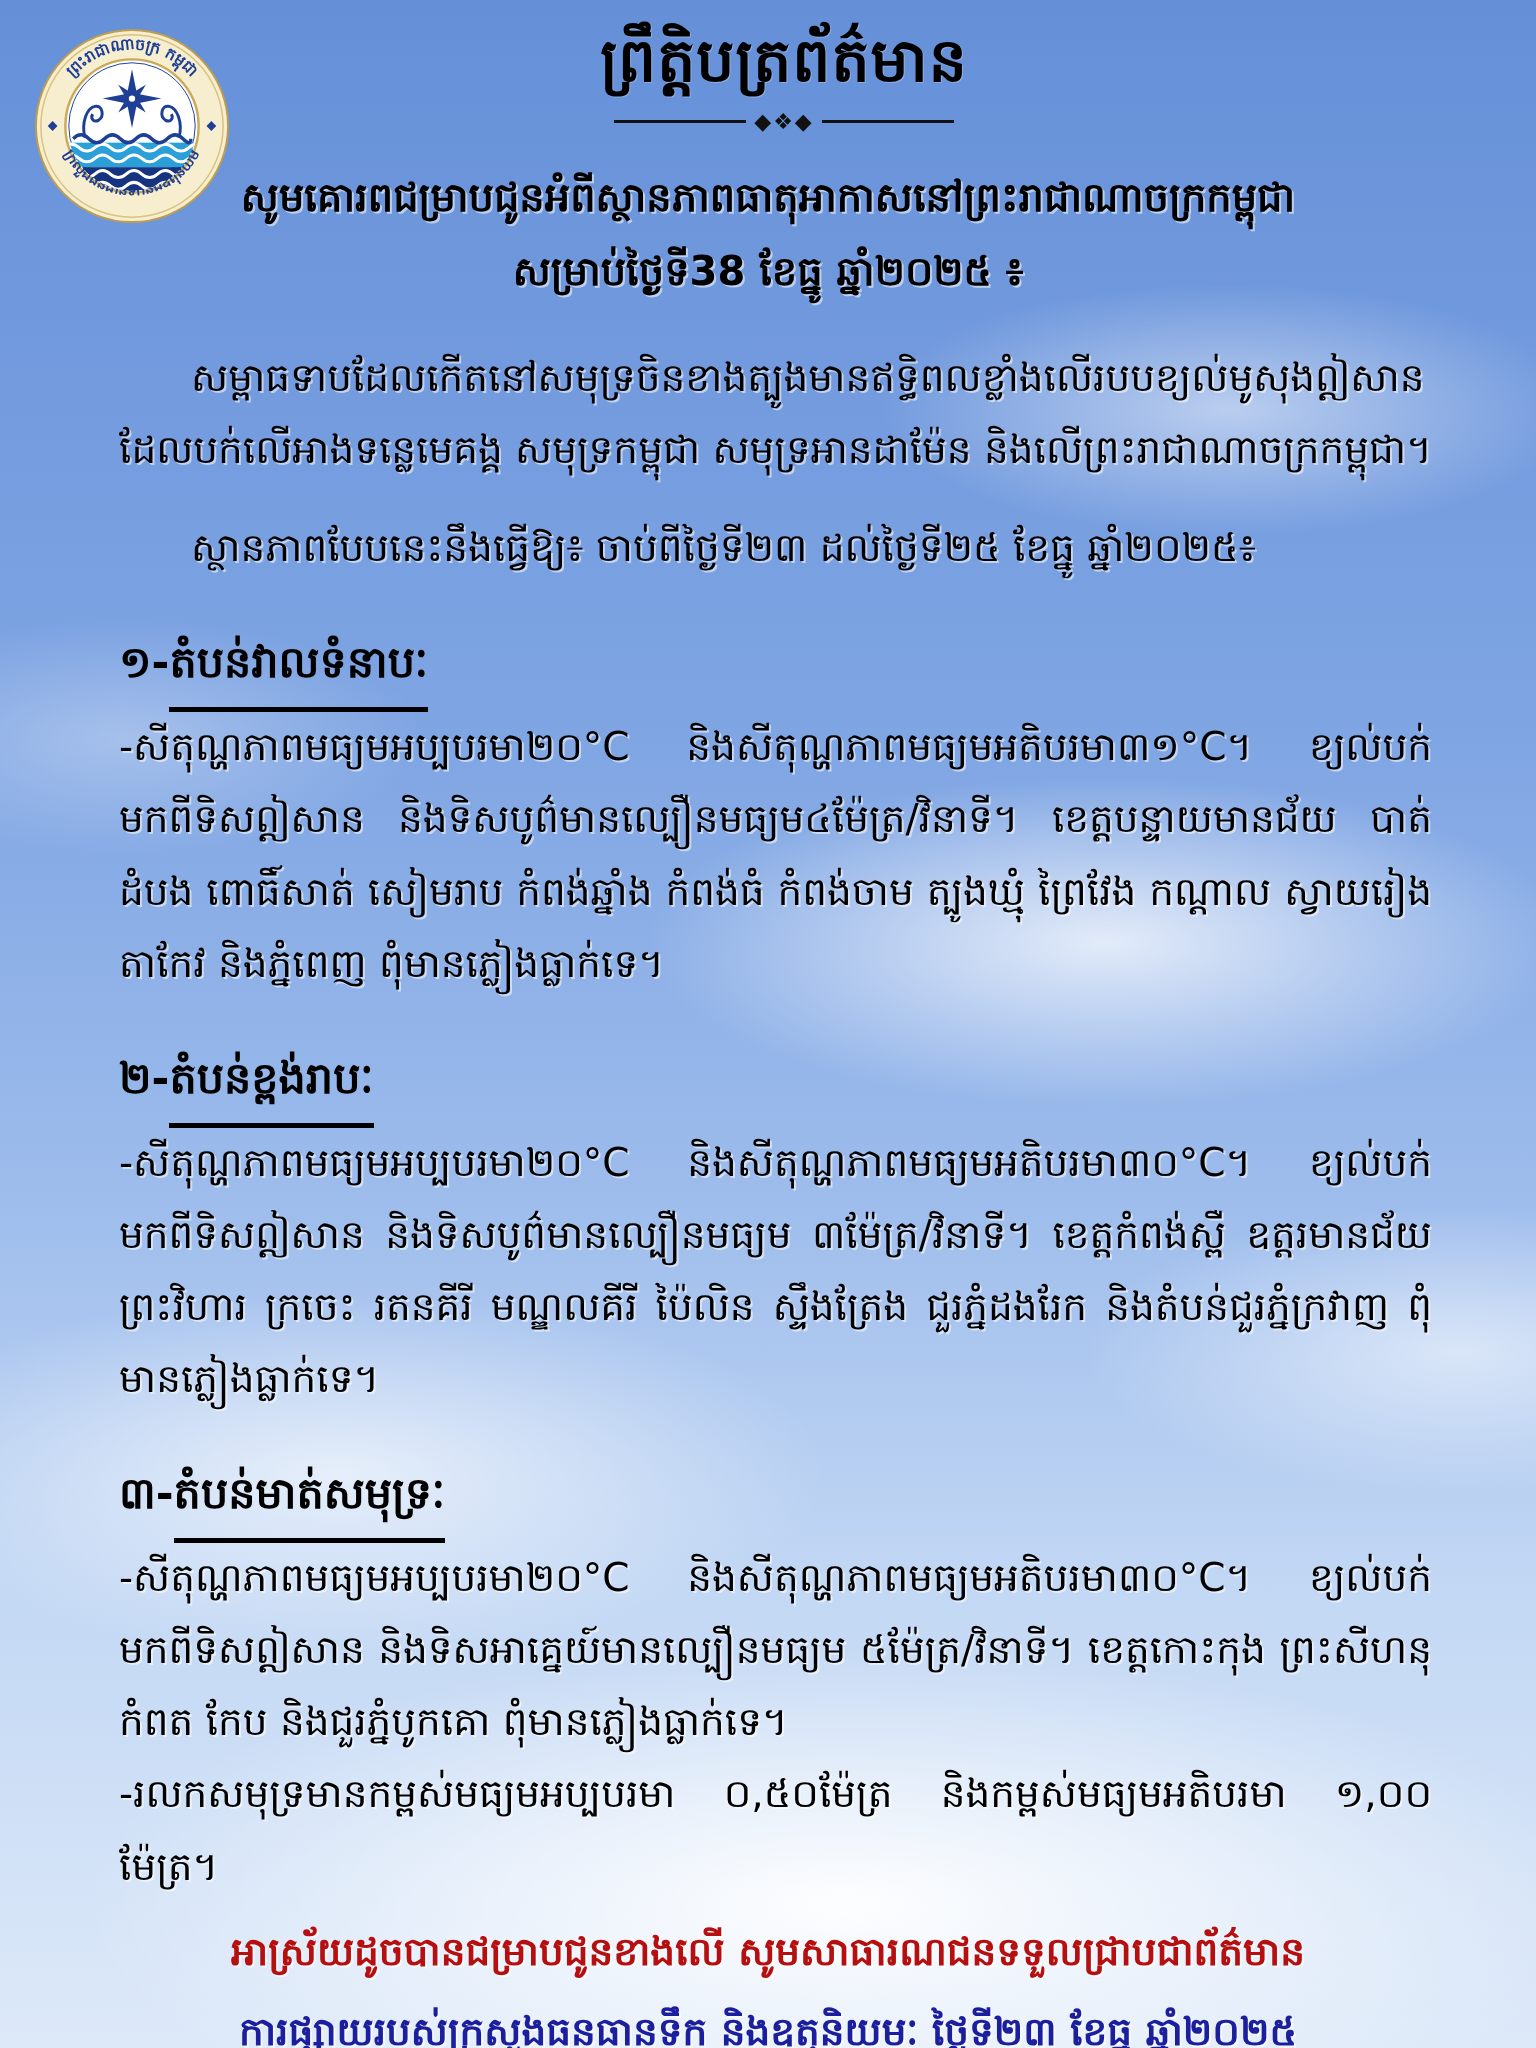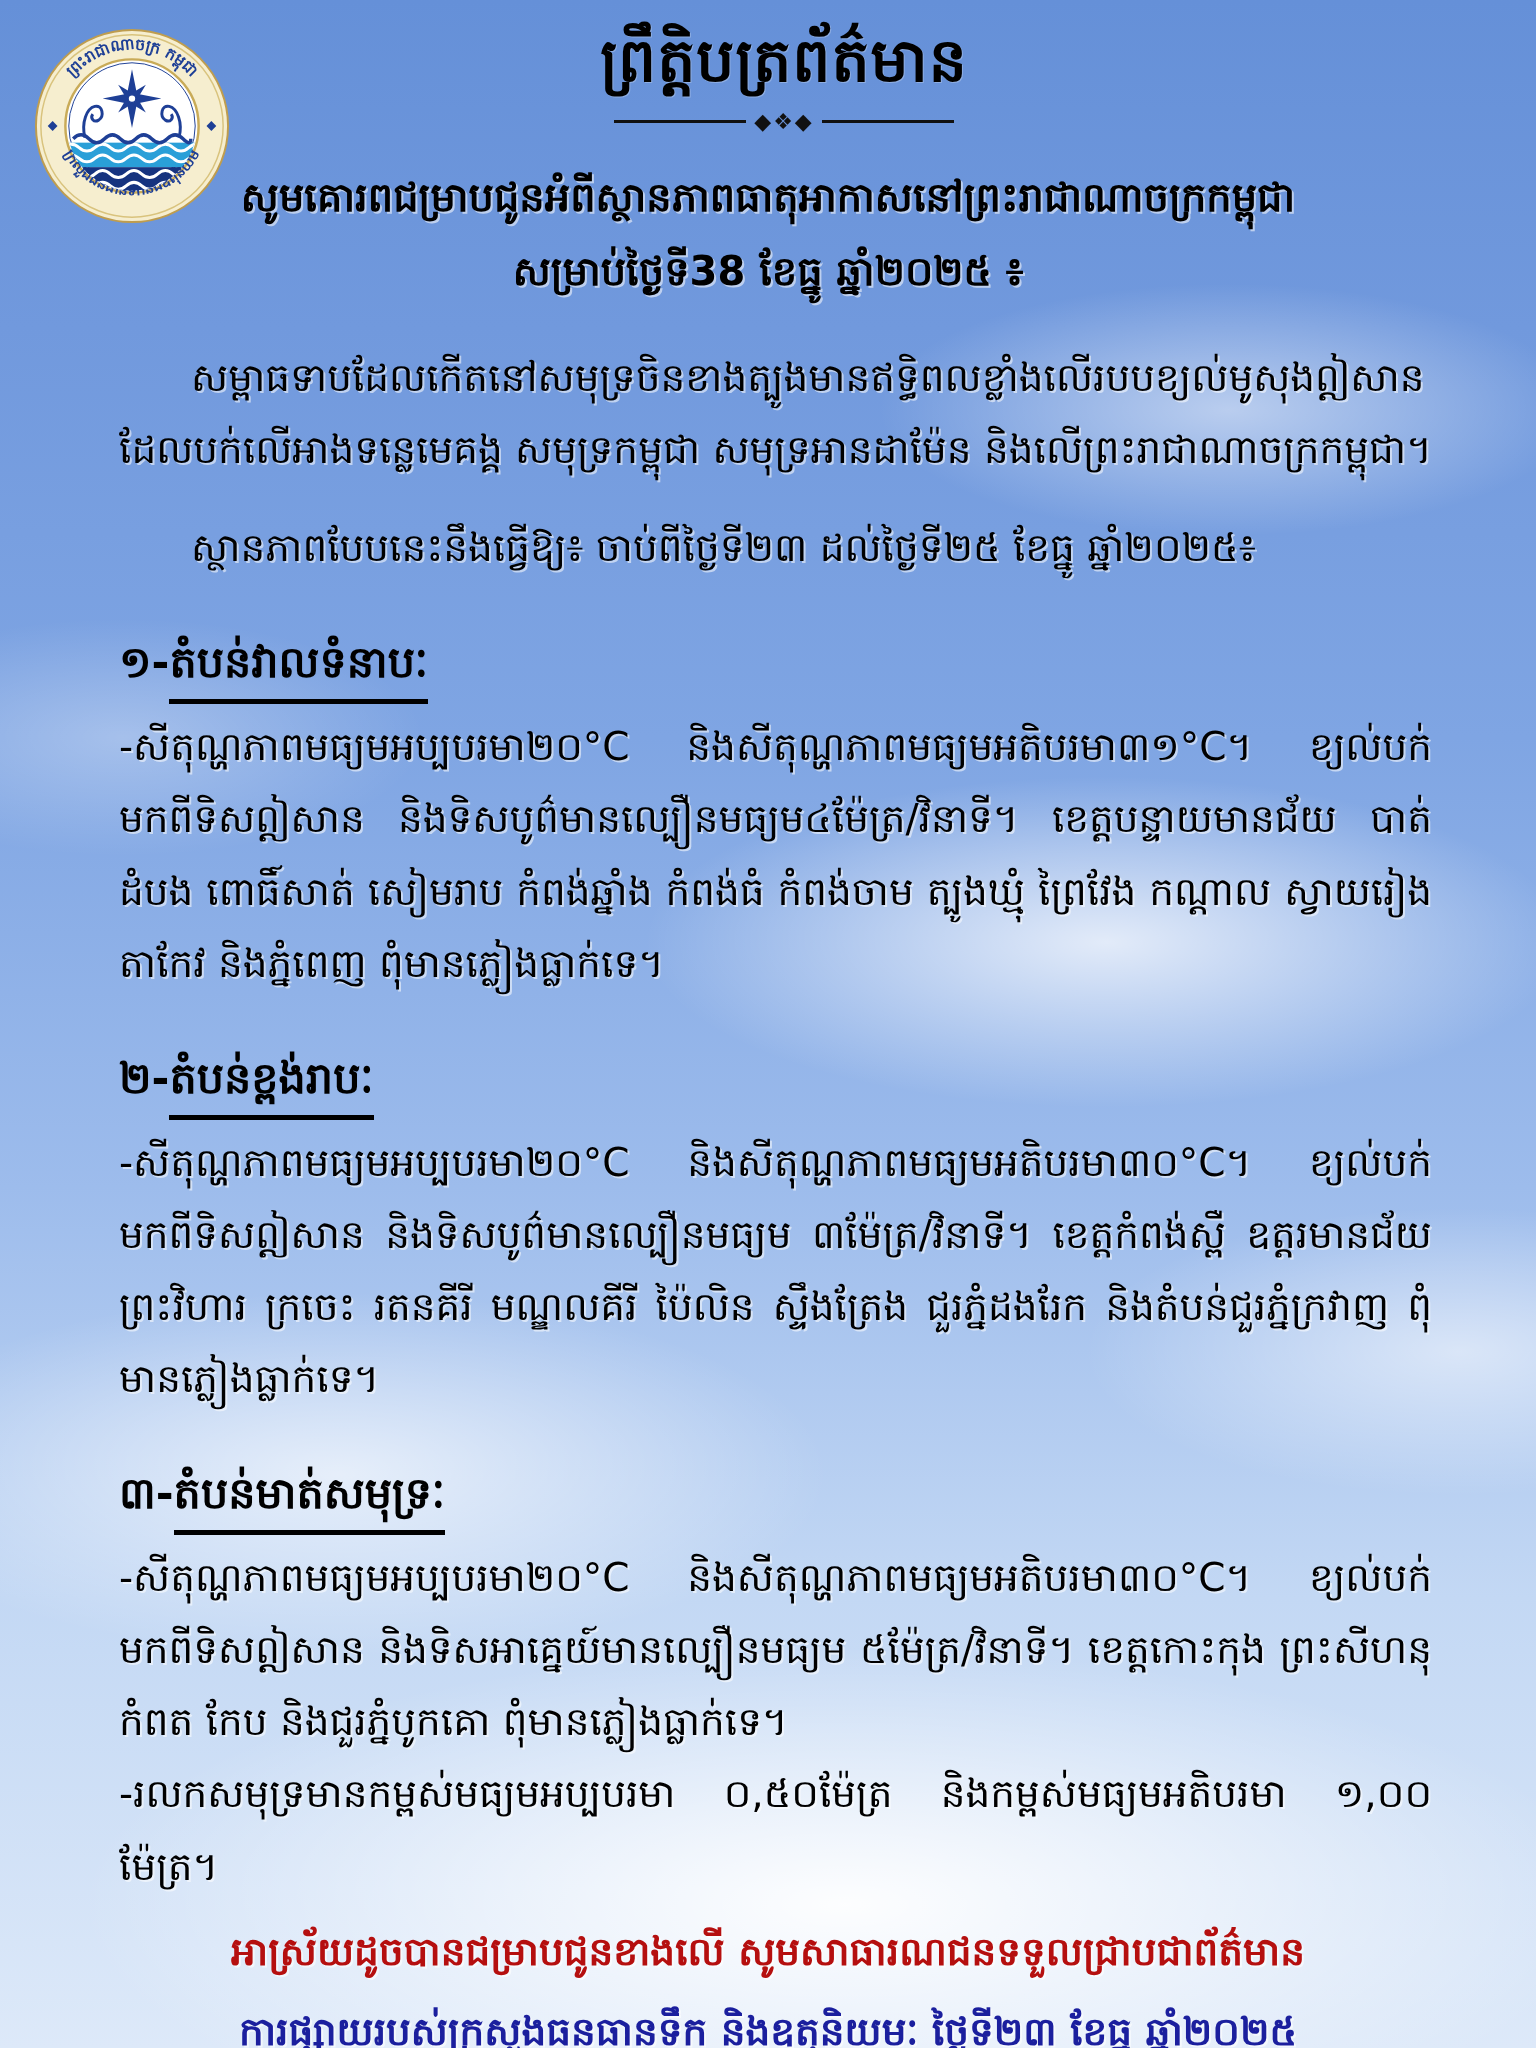--- a/index.html
+++ b/index.html
@@ -54,21 +54,21 @@
     margin:0;
   }
   .para.indent{ text-indent:72px; }
   .para1{ margin-top:34px; }
   .para2{ margin-top:26px; }
   .section{ margin-top:44px; }
   .section-heading{
     font-size:43px;font-weight:bold;line-height:1.6;
   }
   .section-heading .underlined{
-    border-bottom:5px solid #000;padding-bottom:12px;
+    border-bottom:5px solid #000;padding-bottom:20px;
   }
   .section-body{ margin-top:14px; }
   .footer{ text-align:center;margin-top:10px;padding:0 80px; }
   .notice-red{
     font-size:39px;font-weight:bold;color:#b50f0f;line-height:1.8;
     text-shadow:2px 2px 0 rgba(255,255,255,.6);
     margin-top:14px;
   }
   .publisher-blue{
     font-size:39px;font-weight:bold;color:#1b1f9e;line-height:1.8;

